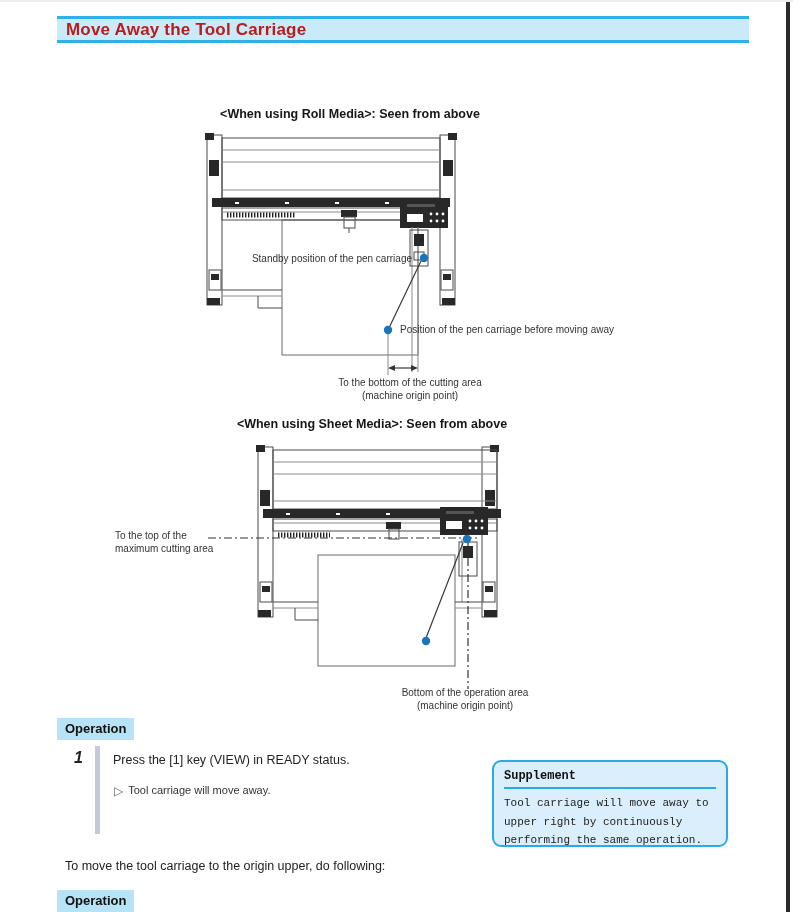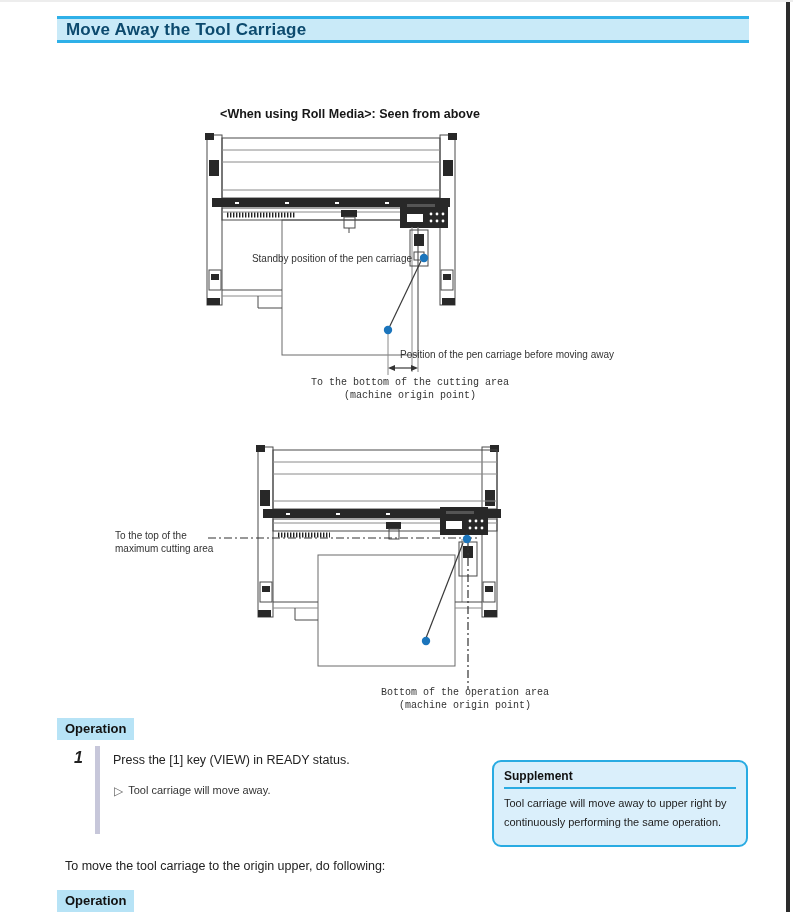--- a/index.html
+++ b/index.html
@@ -8,40 +8,41 @@
     font-family:"Liberation Sans",sans-serif;color:#1f1f1f;overflow:hidden;
     border-top:2px solid #ededed;box-sizing:border-box;
   }
   .abs{position:absolute;}
   
   .title-band{
     left:57px;top:14px;width:683px;height:21px;
     background:#c9eaf8;border-top:3px solid #2fb0e8;border-bottom:3px solid #2fb0e8;
     display:flex;align-items:center;padding-left:9px;box-sizing:content-box;
   }
-  .title-band span{font-size:17px;font-weight:bold;color:#0c4a6e;letter-spacing:.2px;}
+  .title-band span{font-size:17px;font-weight:bold;color:#b91c1c;letter-spacing:.2px;}
   .intro{left:65px;top:49px;width:668px;font-size:12.5px;line-height:23px;color:#222;}
   .diagram-heading{font-size:12.5px;font-weight:bold;text-align:center;color:#161616;}
   .dlabel{font-size:10px;color:#333;line-height:13px;white-space:nowrap;}
-  .dlabel.center{text-align:center;white-space:normal;font-family:Liberation Mono, monospace;}
+  .dlabel.center{text-align:center;white-space:normal;}
   
   .op-badge{
     display:inline-block;background:#b7e3f6;color:#111;
     font-size:13px;font-weight:bold;padding:3px 8px 4px 8px;
   }
   .step-num{font-size:16px;font-weight:bold;font-style:italic;color:#222;}
   .step-bar{width:5px;background:#c7c7da;}
   .step-text{font-size:12.5px;color:#222;}
   .step-result{font-size:11px;color:#333;}
   .tri{display:inline-block;margin-right:5px;color:#666;font-size:12px;transform:translateY(1px);}
   
   .supp{
-    left:492px;top:758px;width:256px;height:87px;box-sizing:border-box;
+    left:492px;top:758px;width:236px;height:87px;box-sizing:border-box;
     background:#daeffb;border:2px solid #29abe2;border-radius:9px;
     padding:7px 10px 0 10px;
+    font-family:Liberation Mono, monospace;
   }
   .supp-head{font-size:12px;font-weight:bold;color:#111;padding-bottom:4px;border-bottom:2px solid #29abe2;}
   .supp-body{font-size:11px;line-height:18.5px;color:#222;padding-top:5px;}
   .bridge{left:65px;top:857px;font-size:12.5px;color:#222;}
   .right-border{left:786px;top:0;width:4px;height:912px;background:#2b2b2b;}
   svg{display:block;}
   .mline{stroke:#4a4a4a;stroke-width:1;fill:none;}
   .mthin{stroke:#8a8a8a;stroke-width:1;fill:none;}
   .mdark{fill:#282828;}
   .lead{stroke:#3a3a3a;stroke-width:1.2;fill:none;}
@@ -129,26 +130,27 @@
       <circle cx="193" cy="200" r="4.2" fill="#1b75bc"></circle>
     </g>
     <g>
       <line x1="198" y1="238" x2="218" y2="238" class="lead"></line>
       <polygon points="193,238 200,235 200,241" fill="#333"></polygon>
       <polygon points="223,238 216,235 216,241" fill="#333"></polygon>
     </g>
   </svg>
 
   <div class="abs dlabel" style="left:212px;top:250px;width:200px;text-align:right;">Standby position of the pen carriage</div>
-  <div class="abs dlabel" style="left:400px;top:321px;margin-top:25px;">Position of the pen carriage before moving away</div>
+  <div class="abs dlabel" style="left:400px;top:321px;">Position of the pen carriage before moving away</div>
   <div class="abs dlabel center" style="left:300px;top:374px;width:220px;">
     <div>To the bottom of the cutting area</div>
     <div>(machine origin point)</div>
   </div>
 
+  <div class="abs diagram-heading" style="left:122px;top:415px;width:500px;">&lt;When using Sheet Media&gt;: Seen from above</div>
 
   <svg class="abs" style="left:200px;top:440px;" width="360" height="270" viewBox="0 0 360 270">
 
     <rect x="118" y="113" width="137" height="111" fill="#ffffff" stroke="#6a6a6a" stroke-width="1"></rect>
     <g>
       <rect x="58" y="5" width="15" height="170" class="mline"></rect>
       <rect x="56" y="3" width="9" height="7" class="mdark"></rect>
       <rect x="60" y="48" width="10" height="16" class="mdark"></rect>
       <rect x="60" y="140" width="12" height="20" fill="none" class="mline"></rect>
       <rect x="62" y="144" width="8" height="6" class="mdark"></rect>

